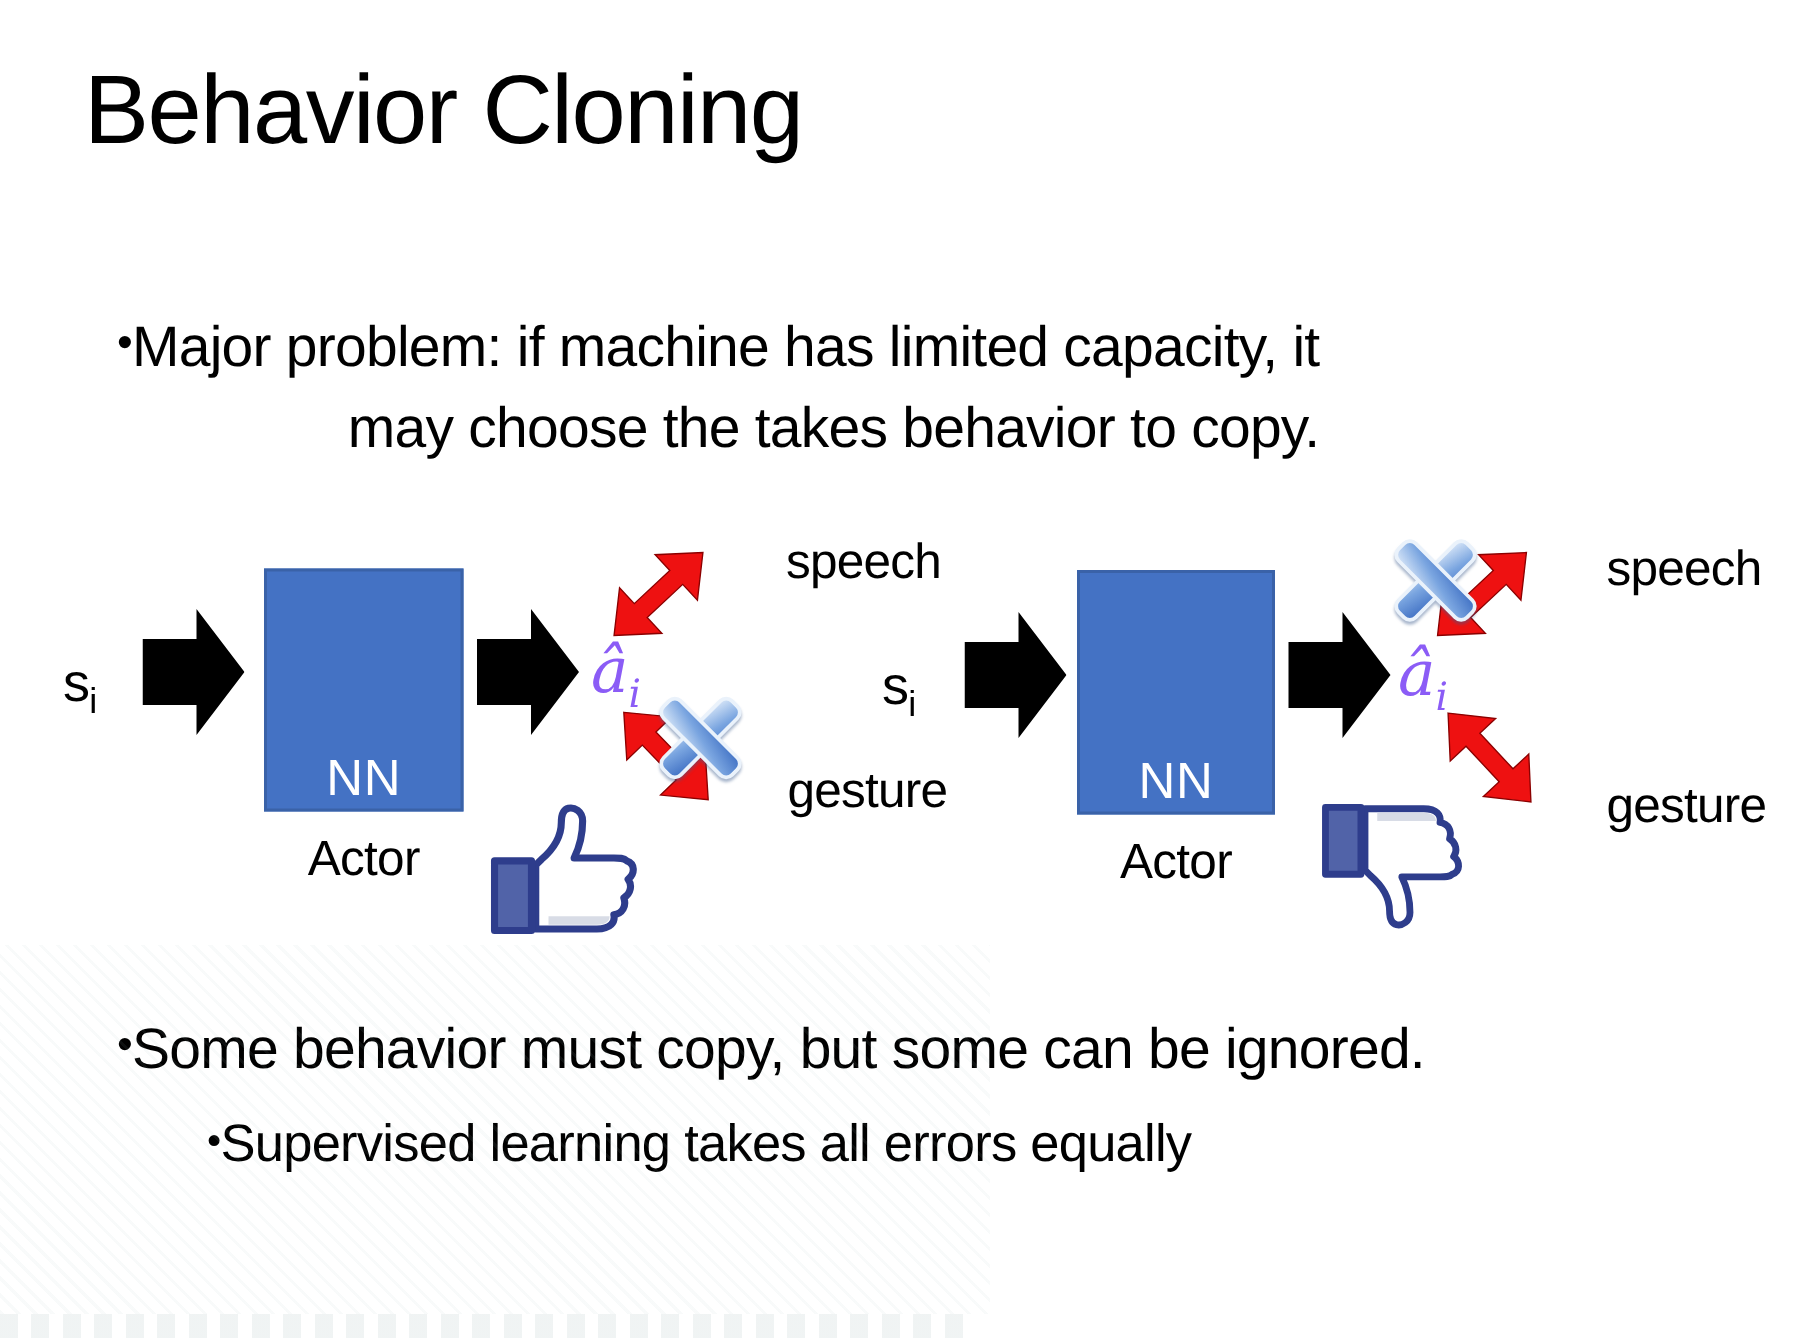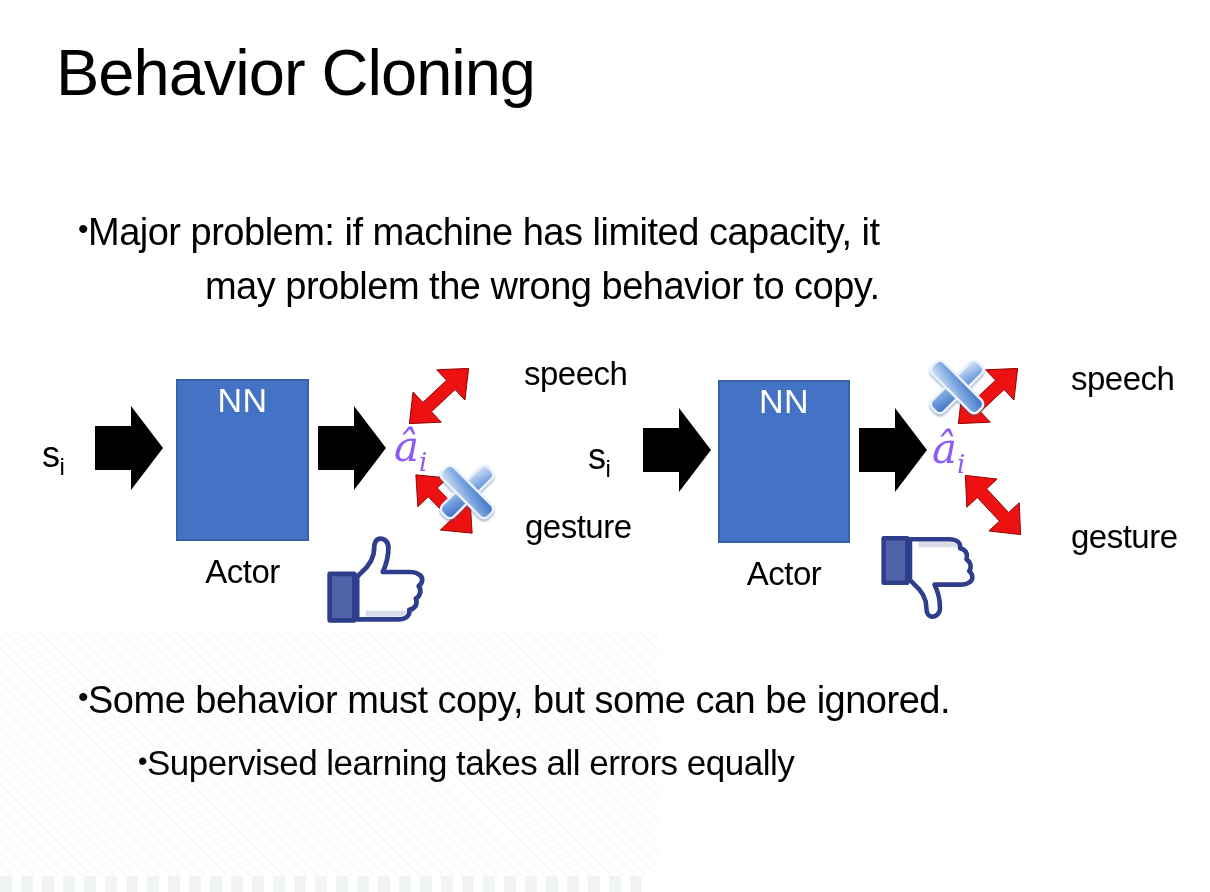--- a/index.html
+++ b/index.html
@@ -21,21 +21,21 @@
   .b2{left:46px;top:674px;font-size:38px;line-height:1.4;}
   .b2 .dot{width:42px;font-size:30px;vertical-align:6px;}
   .b3{left:113px;top:738px;font-size:35px;line-height:1.4;}
   .b3 .dot{width:34px;font-size:27px;vertical-align:5px;}
   .b1 .txt,.b2 .txt,.b3 .txt{display:inline-block;vertical-align:top;}
   
   .state-label{font-size:36px;letter-spacing:-0.5px;}
   .state-label sub{font-size:24px;vertical-align:-8px;}
   .nn-box{
     background:var(--nn_box,#4472C4);border:2px solid var(--nn_box_border,#3A62A8);
-    box-sizing:border-box;display:flex;align-items:flex-start;justify-content:center;
+    box-sizing:border-box;display:flex;align-items:flex-end;justify-content:center;
     color:var(--nn_text,#fff);font-size:34px;letter-spacing:0.5px;
   }
   .actor-label{font-size:33px;text-align:center;letter-spacing:-0.5px;}
   .ahat{font-family:"DejaVu Serif",serif;font-style:italic;font-size:42px;color:#8b5cf6;}
   .ahat sub{font-size:26px;vertical-align:-10px;}
   .branch-label{font-size:33px;letter-spacing:-0.5px;margin-left:48px;}
   .block-arrow polygon{fill:var(--block_arrow,#000);}
   .red-arrow polygon{fill:var(--red_arrow,#EE1111);stroke:var(--red_arrow_edge,#8B0000);stroke-width:1;}
   .x-icon{filter:drop-shadow(0 2px 1px rgba(60,90,140,.45));}
   .x-icon rect{stroke:#EAF2FB;stroke-width:4;}
@@ -57,21 +57,21 @@
   }
 </style>
 </head>
 <body>
 
 <div class="slide">
 
   <div class="abs title">Behavior Cloning</div>
 
   <div class="abs bullet b1">
-    <span class="dot">•</span><span class="txt"><span>Major problem: if machine has limited capacity, it</span><br><span>may problem the wrong behavior to copy.</span></span>
+    <span class="dot">•</span><span class="txt"><span>Major problem: if machine has limited capacity, it</span><br><span>may choose the takes behavior to copy.</span></span>
   </div>
 
   <div class="abs state-label" style="left:42px;top:434px">
     <span>s</span><sub>i</sub>
   </div>
 
   <svg class="abs block-arrow" style="left:95px;top:400px" width="68" height="96" viewBox="0 0 68 96">
     <polygon points="0,26 36,26 36,6 68,48 36,90 36,70 0,70"></polygon>
   </svg>
 

